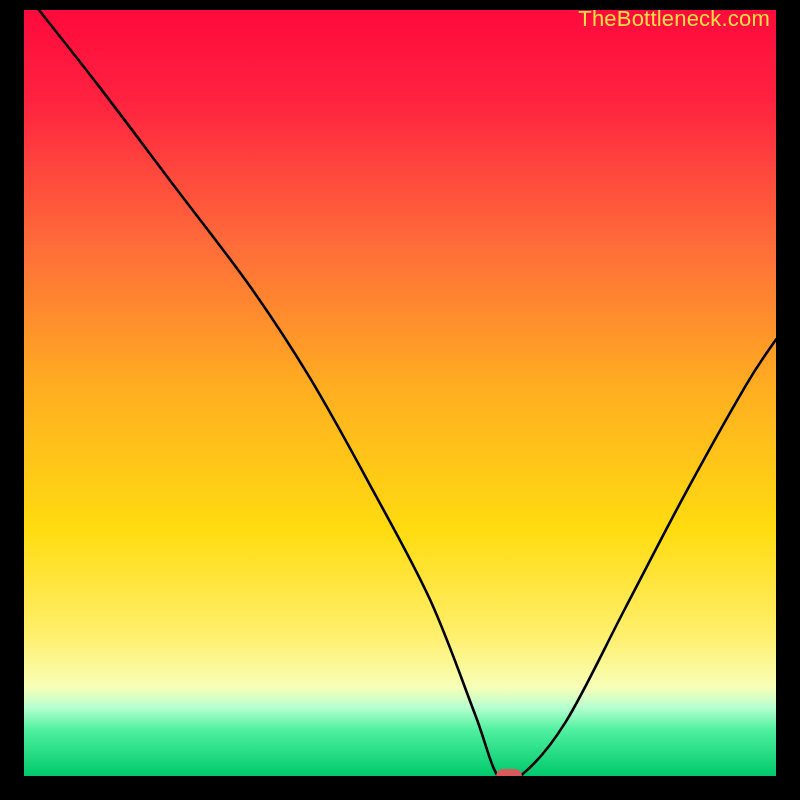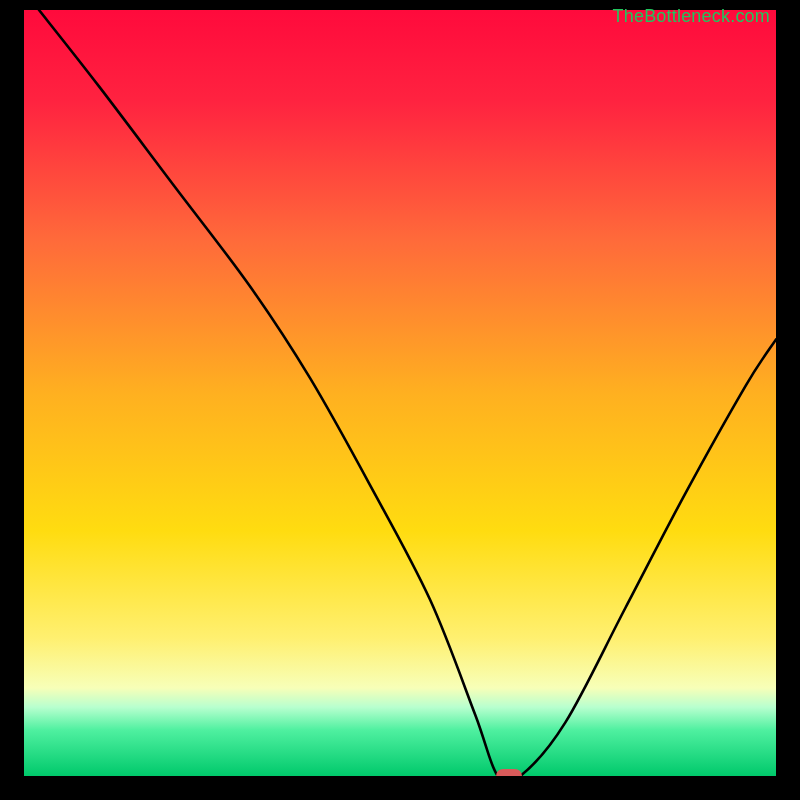--- a/index.html
+++ b/index.html
@@ -1,18 +1,18 @@
 <!DOCTYPE html>
 <html><head>
 <meta charset="utf-8">
 <style>
   html,body{margin:0;padding:0;width:800px;height:800px;overflow:hidden;background:#000;font-family:Arial,Helvetica,sans-serif}
   .frame{position:absolute;inset:0;background:#000}
   .plot{position:absolute;left:24px;top:10px;width:752px;height:766px;overflow:hidden}
-  .attrib{position:absolute;top:6px;right:30px;color:#22c55e;font-size:18px;font-weight:500;letter-spacing:.2px}
+  .attrib{position:absolute;top:6px;right:30px;color:#fde047;font-size:22px;font-weight:500;letter-spacing:.2px}
   .curve{position:absolute;left:0;top:0}
   .marker{position:absolute;border-radius:7px}
 </style>
 </head>
 <body>
 
 <div class="frame">
 
   <div class="plot">
 

